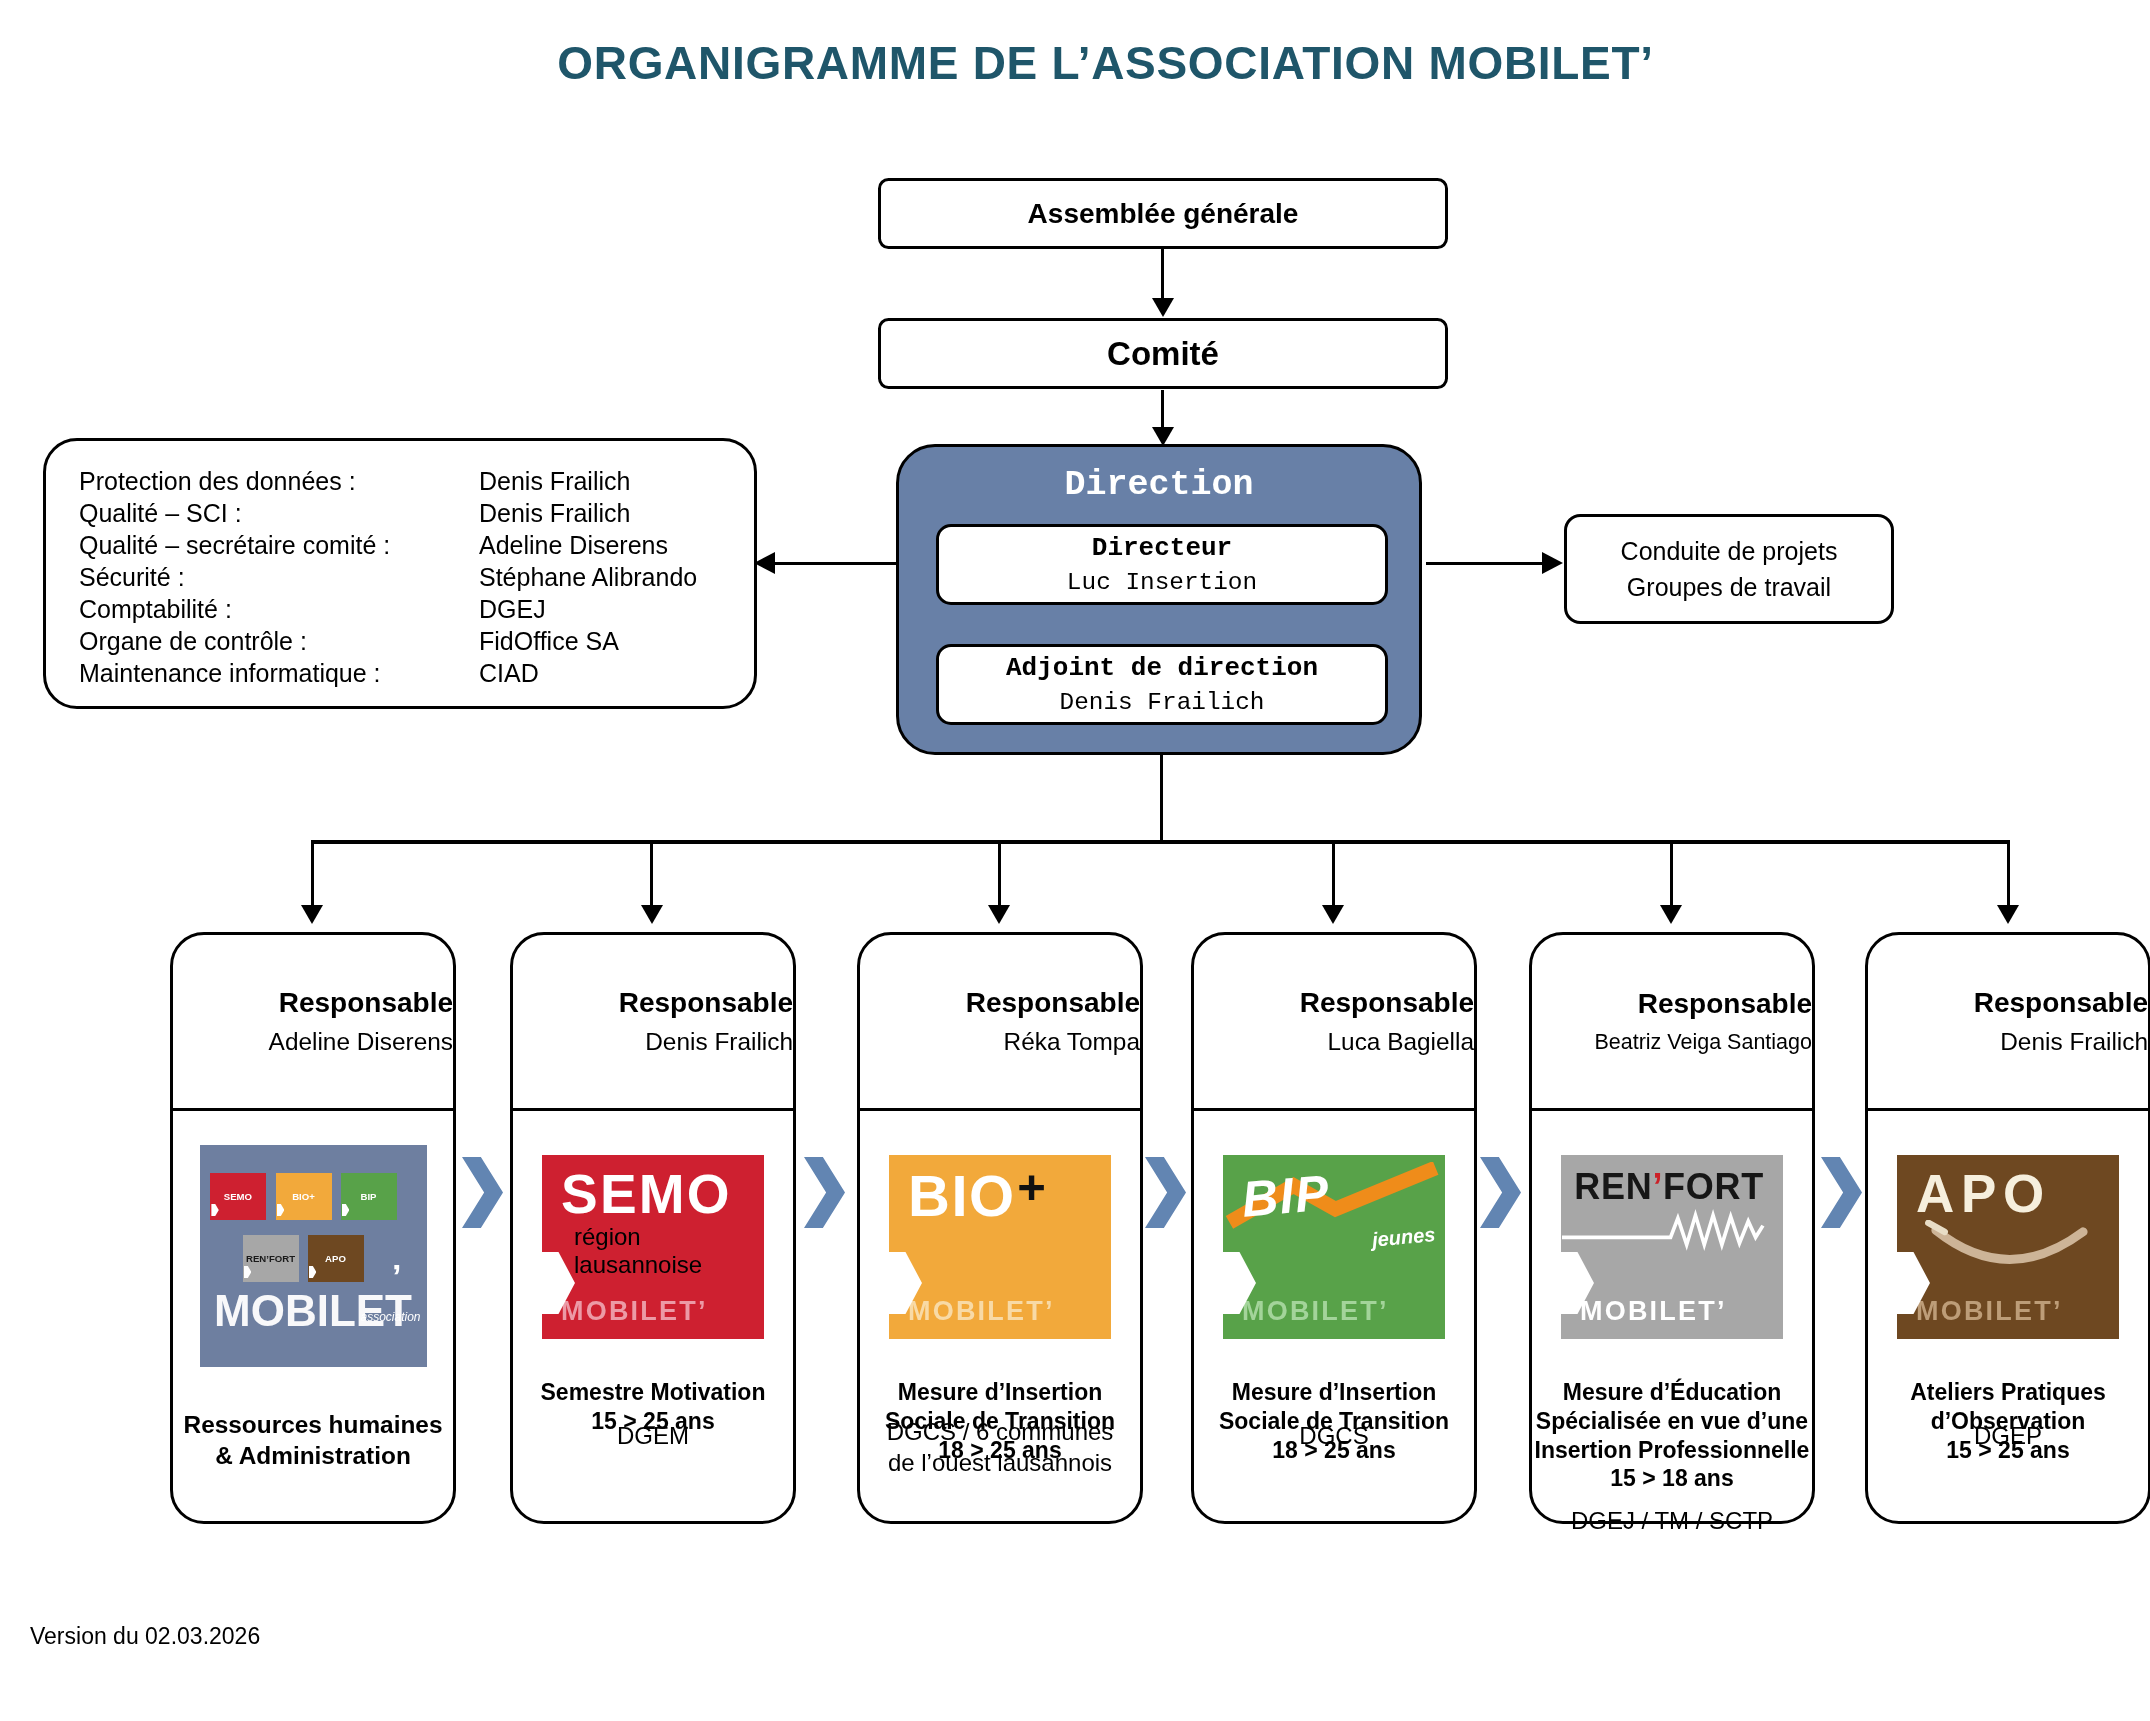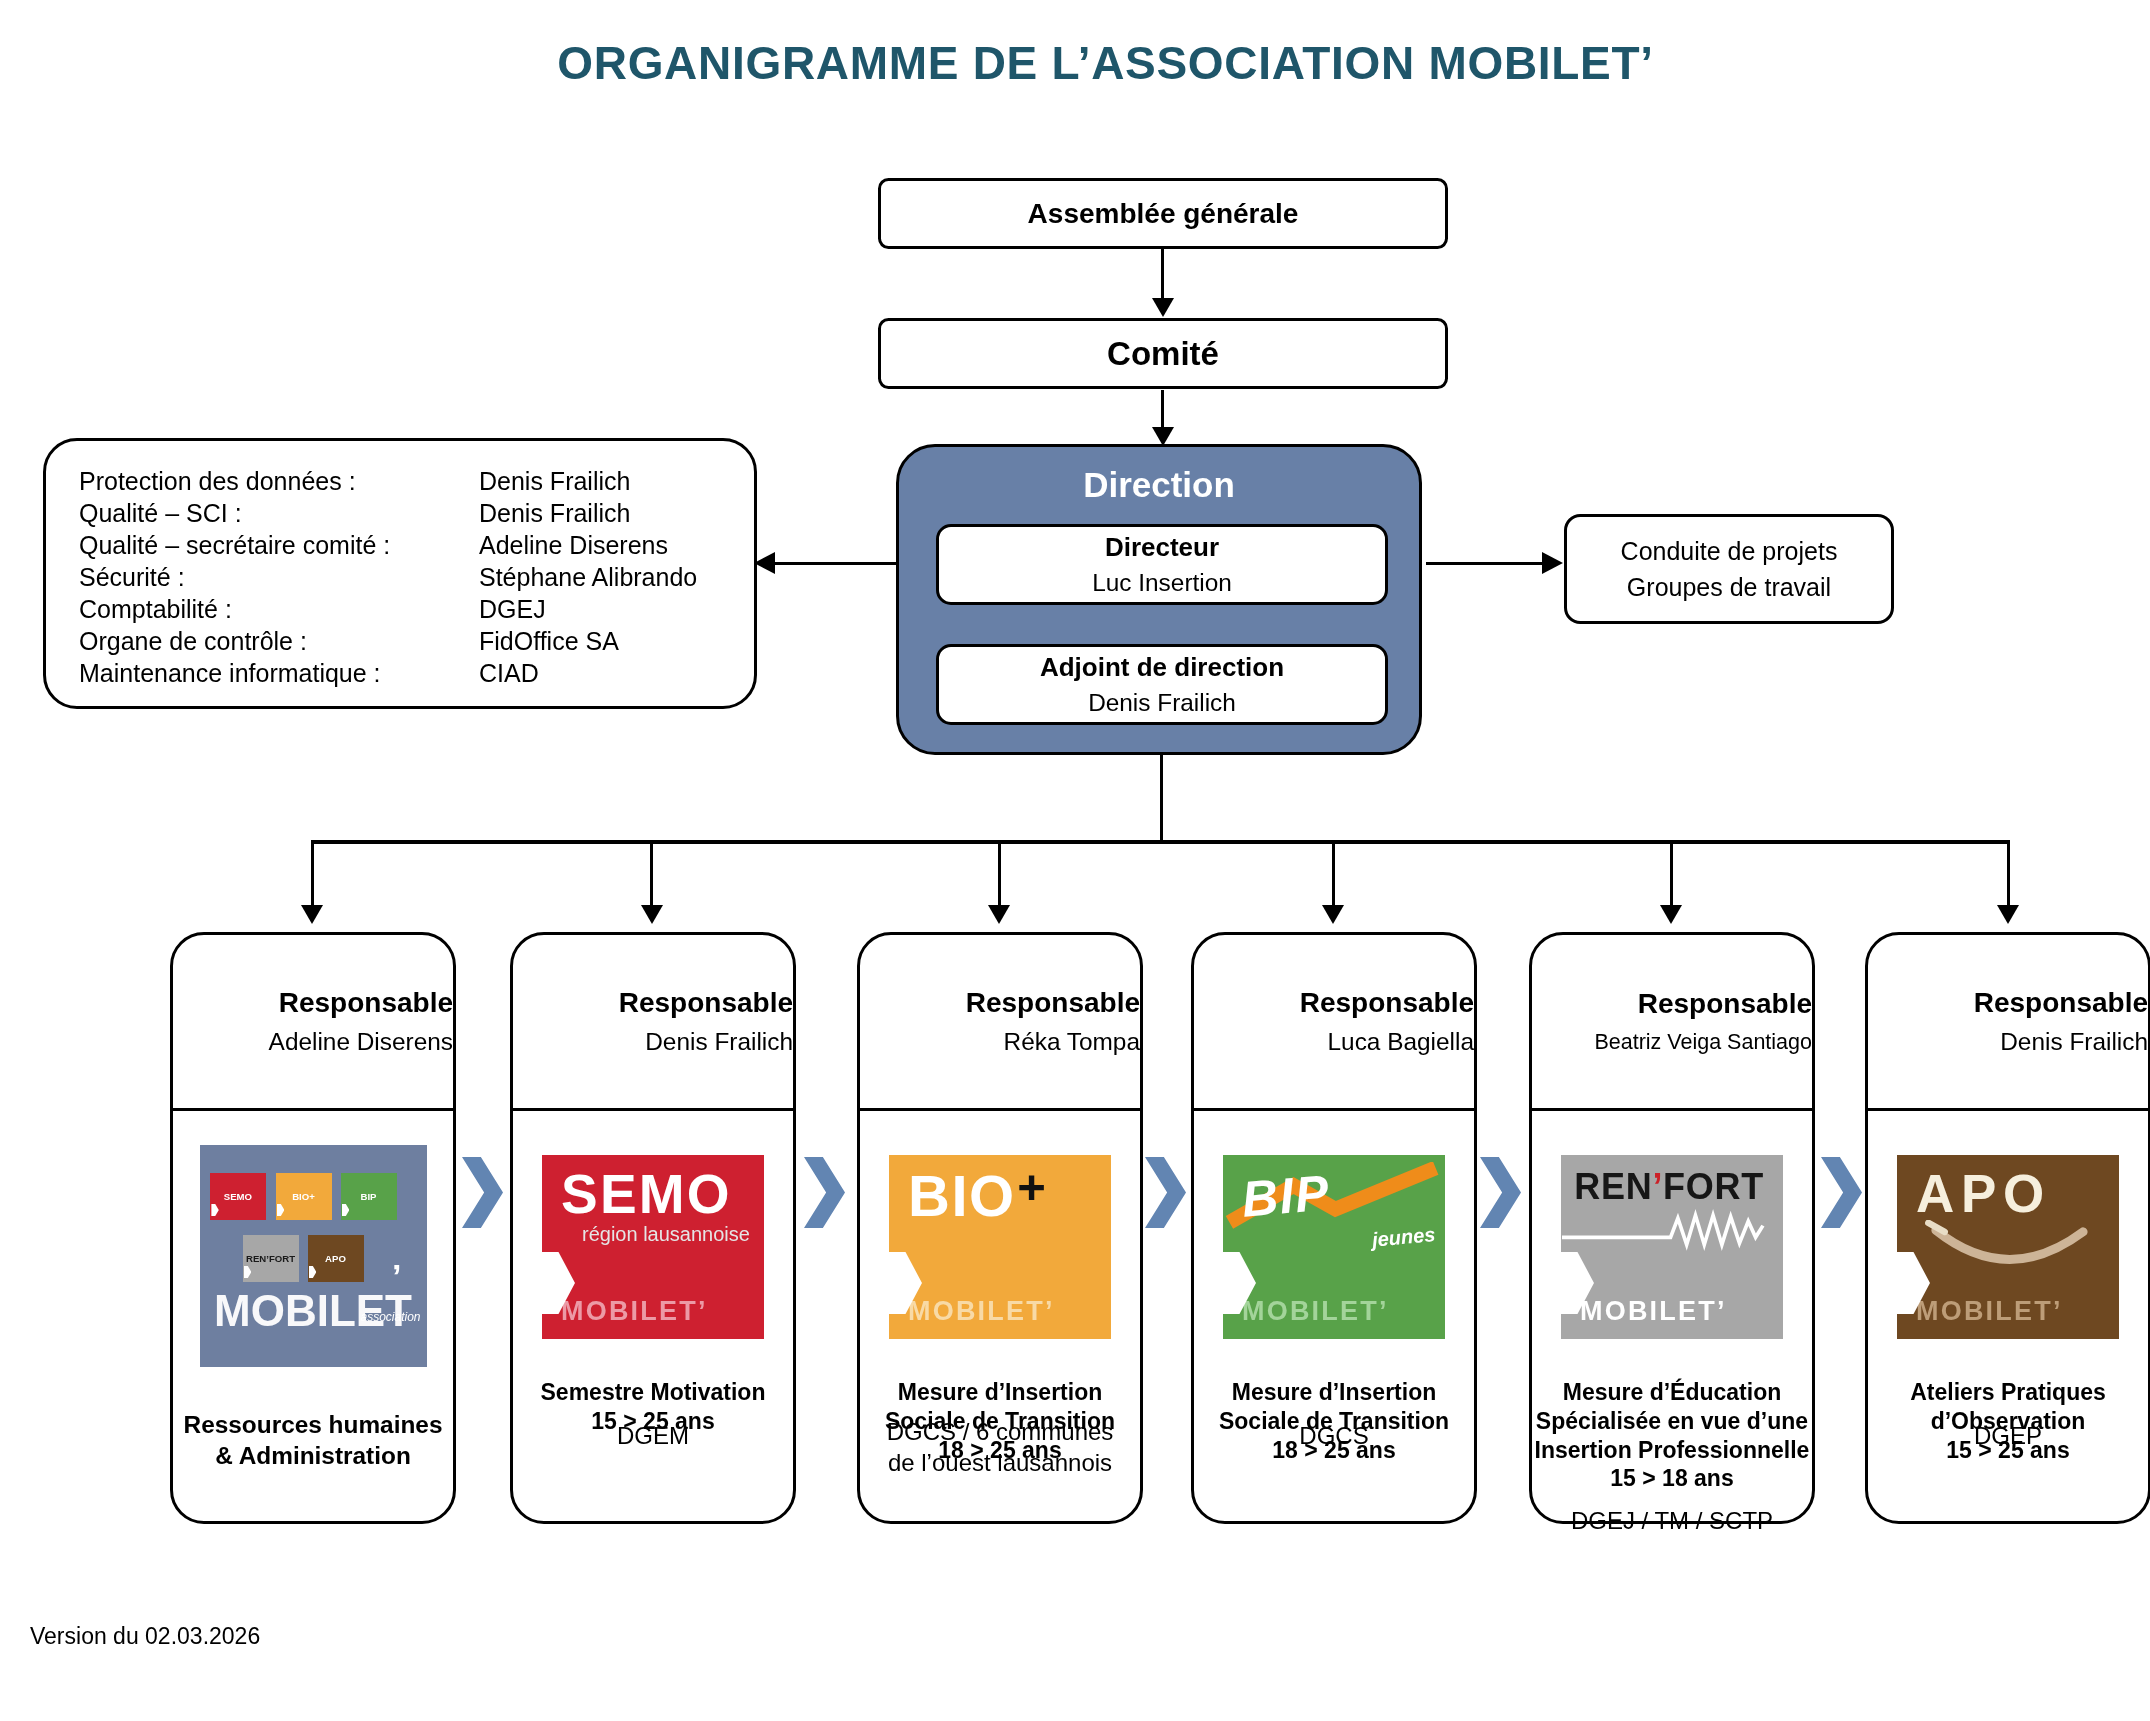--- a/index.html
+++ b/index.html
@@ -11,21 +11,21 @@
   .ahead-l{position:absolute;width:0;height:0;border-top:11px solid transparent;border-bottom:11px solid transparent;border-right:21px solid #000;}
   .ahead-r{position:absolute;width:0;height:0;border-top:11px solid transparent;border-bottom:11px solid transparent;border-left:21px solid #000;}
 
   
   #title{position:absolute;top:36px;left:0;width:100%;text-align:center;font-size:46px;font-weight:bold;color:#1f566a;letter-spacing:0.7px;transform:translateX(30px);}
 
   
   #assemblee{left:878px;top:178px;width:570px;height:71px;border-radius:10.4px;display:flex;align-items:center;justify-content:center;font-size:28px;font-weight:bold;}
   #comite{left:878px;top:318px;width:570px;height:71px;border-radius:10.4px;display:flex;align-items:center;justify-content:center;font-size:33px;font-weight:bold;}
 
-  #direction{left:896px;top:444px;width:526px;height:311px;background:#6880a7;border:3px solid #000;border-radius:39px;position:absolute;box-sizing:border-box;}
+  #direction{left:896px;top:444px;width:526px;height:311px;background:#6880a7;border:3px solid #000;border-radius:39px;position:absolute;box-sizing:border-box;font-family:Liberation Mono, monospace;}
   #direction-title{position:absolute;top:18px;left:0;width:100%;text-align:center;font-size:35px;font-weight:bold;color:#fff;}
   .role-box{position:absolute;left:37px;width:452px;height:81px;background:#fff;border:3px solid #000;border-radius:15px;display:flex;flex-direction:column;align-items:center;justify-content:center;gap:6.7px;box-sizing:border-box;}
   #role-0{top:77px;} #role-1{top:197px;}
   .role-title{font-size:26px;font-weight:bold;}
   .role-name{font-size:24.4px;}
 
   
   #left-box{left:43px;top:438px;width:714px;height:271px;border-radius:34px;padding:24.4px 0 0 33px;}
   .s-row{display:flex;font-size:25px;line-height:32px;}
   .s-label{width:400px;}
@@ -44,21 +44,21 @@
   .c1 .caption{margin-top:43px;font-size:24.4px;}
   .funder{position:absolute;left:0;right:0;bottom:70px;text-align:center;font-size:24px;line-height:1.3;white-space:pre-line;}
   .c3 .funder{bottom:43px;}
   .c5 .funder{position:static;margin-top:12px;}
 
   
   .logo-badge{position:relative;width:222px;height:184px;margin:44px auto 0;overflow:hidden;}
   .badge-top{position:absolute;left:19px;top:15px;color:#fff;z-index:2;}
   .badge-main{font-weight:800;line-height:0.9;}
   .v-semo .badge-main{font-size:55px;letter-spacing:2.2px;}
-  .v-semo .badge-sub{display:block;font-size:20px;margin:3px 0 0 21px;color:#e5e5e5;}
+  .v-semo .badge-sub{display:block;font-size:24px;margin:3px 0 0 13px;color:#000000;}
   .v-bio .badge-main{font-size:58px;letter-spacing:1.5px;}
   .badge-plus{color:#111;font-size:49px;font-weight:900;position:relative;top:-12px;margin-left:1.5px;}
   .v-bip .badge-top{top:19px;transform:rotate(-5deg);}
   .v-bip .badge-main{font-size:50px;font-style:italic;letter-spacing:1.5px;}
   .v-bip .badge-sub{position:absolute;left:126px;top:62px;font-size:20px;font-weight:bold;font-style:italic;}
   .v-renfort .badge-top{left:13.3px;top:16.3px;}
   .v-renfort .badge-main{color:#161616;font-size:36px;font-weight:900;letter-spacing:0.7px;}
   .v-renfort .apos{color:#cc2027;}
   .v-apo .badge-main{color:#f6efdd;font-size:53px;font-weight:900;letter-spacing:6.7px;}
   .zig{display:none;position:absolute;left:0;z-index:1;}

